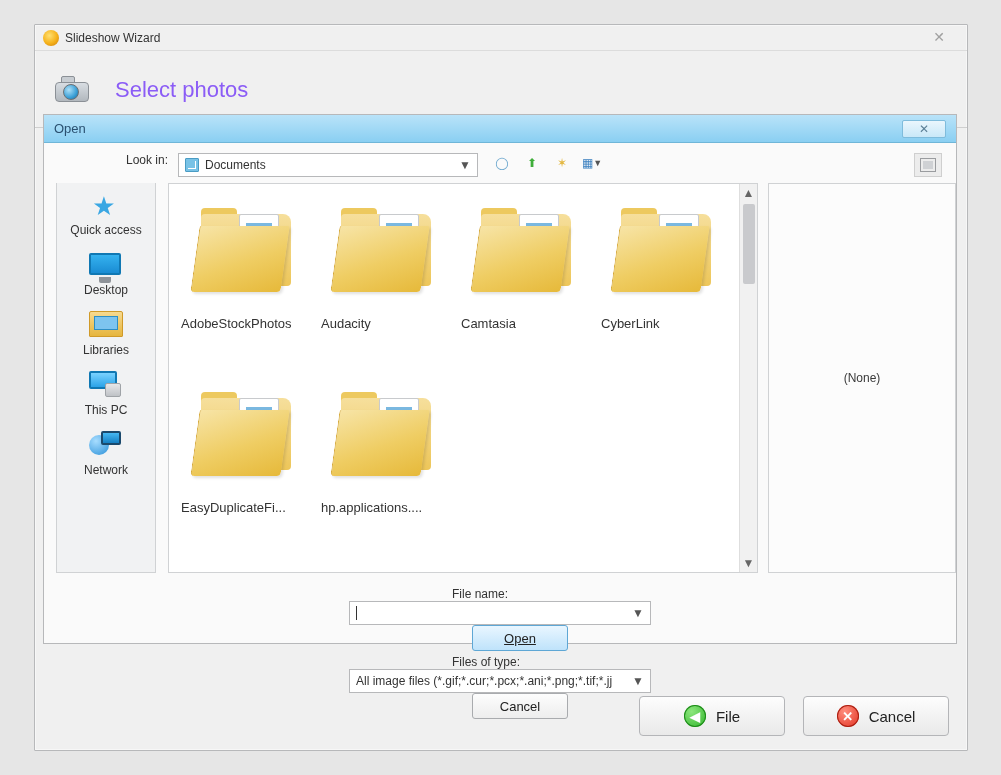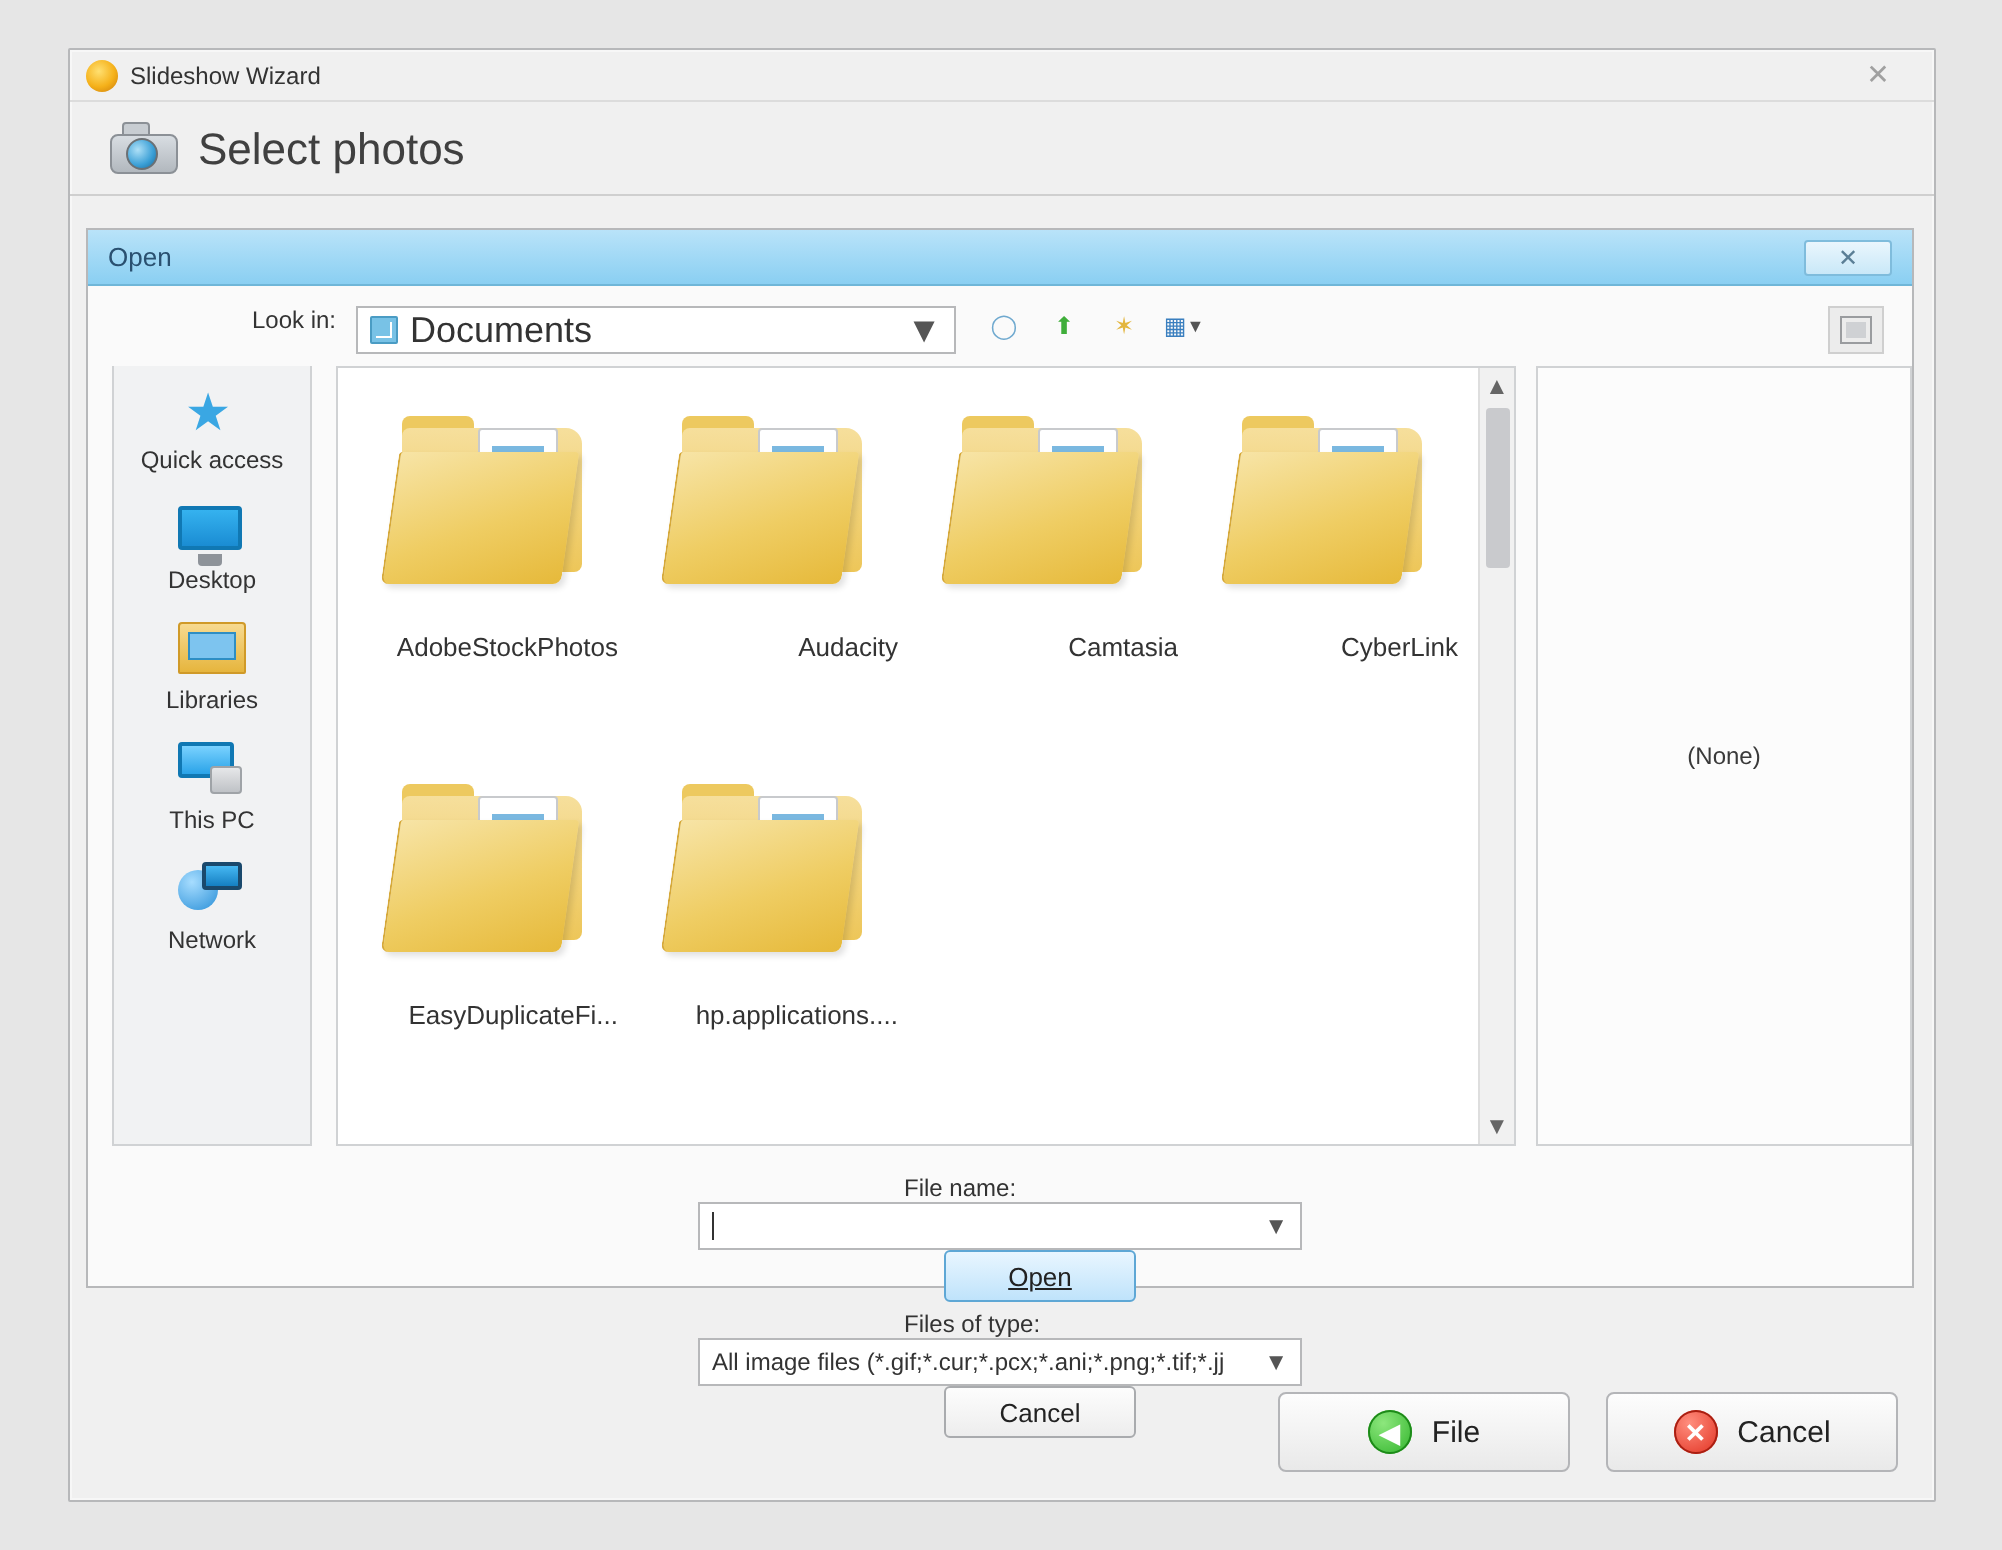--- a/index.html
+++ b/index.html
@@ -59,21 +59,21 @@
     position:absolute; left:8px; top:8px; width:16px; height:16px;
     border-radius:50%;
     background: radial-gradient(circle at 35% 35%, #aee0f7 0%, #3a9fd6 60%, #1a6798 100%);
     border:1px solid #6b7074;
   }
   .camera-icon .top {
     position:absolute; left:6px; top:0; width:14px; height:8px;
     background:#c8cdd2; border:1px solid #8b9096; border-radius:2px 2px 0 0;
   }
   .wizard-header h1 {
-    font-size: 22px; font-weight: 400; color: #404040; margin:0;
+    font-size: 22px; font-weight: 400; color: #8b5cf6; margin:16px;
   }
   .wizard-rule {
     height:1px; background:#cfcfcf; margin:4px 0 0 0;
   }
 
   
   .open-dialog {
     position:absolute;
     left: 8px; top: 89px;
     width: 914px; height: 530px;
@@ -101,21 +101,21 @@
 
   .lookin-row {
     display:flex; align-items:flex-start;
     padding: 10px 14px 6px 14px;
   }
   .lookin-row .label { width: 120px; text-align:right; padding-right:10px; color:#333; }
   .lookin-select {
     width: 300px; height: 24px;
     background:#fff; border:1px solid #b7b8ba;
     display:flex; align-items:center; padding:0 6px;
-    font-size:18px;
+    font-size:12px;
   }
   .lookin-select .doc-icon {
     width:14px; height:14px; margin-right:6px;
     background:#78c2e6; border:1px solid #4a9cc4;
     border-radius:1px;
     position:relative;
   }
   .lookin-select .doc-icon::after{
     content:""; position:absolute; left:2px; top:2px; right:2px; bottom:2px;
     border:1px solid #fff; border-top:none; border-left:none;
@@ -187,21 +187,21 @@
     position:absolute; left:44px; top:6px; width:40px; height:66px; background:#fff;
     border:1px solid #c8cacd; border-radius:2px;
   }
   .folder-icon .paper::before{
     content:""; position:absolute; left:6px; top:8px; right:6px; height:34px;
     background:repeating-linear-gradient(#7ab8e0 0 3px, transparent 3px 8px);
   }
   .folder-icon.empty .paper{ background:#fdfdfd; border-color:#e2e2e2;}
   .folder-icon.empty .paper::before{ background:none;}
   .folder-label{
-    margin-top:22px; font-size:13px; color:#333; text-align:right;
+    margin-top:22px; font-size:13px; color:#333; text-align:left;
     width: 128px; white-space:nowrap; overflow:hidden; text-overflow:ellipsis;
   }
 
   .vscroll {
     width:18px; background:#f1f1f1; border-left:1px solid #dedede;
     display:flex; flex-direction:column; align-items:center;
   }
   .vscroll .arrow{width:100%;height:18px;display:flex;align-items:center;justify-content:center;color:#666;}
   .vscroll .thumb{width:12px;height:80px;background:#c9cacd;border-radius:2px;margin-top:2px;}
 

